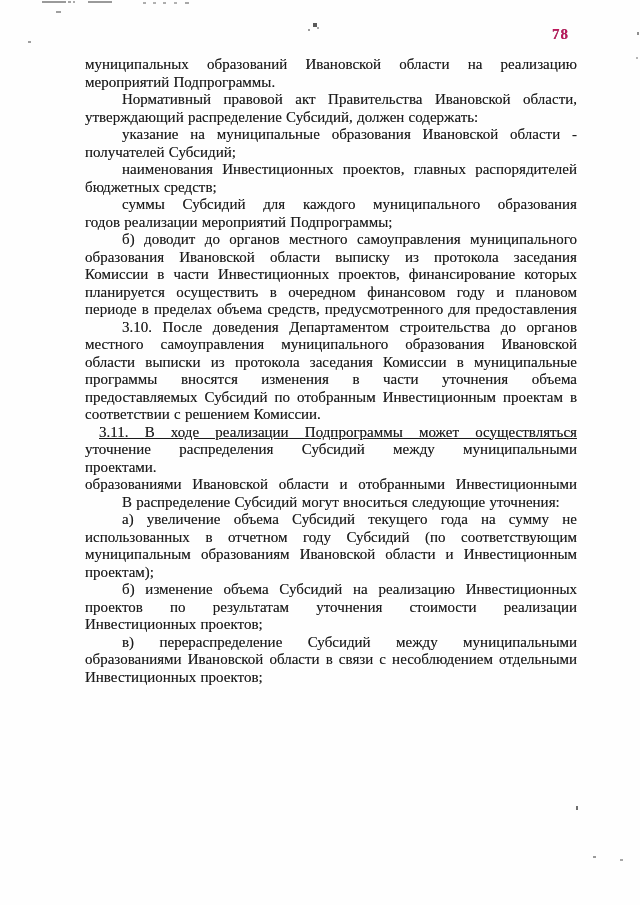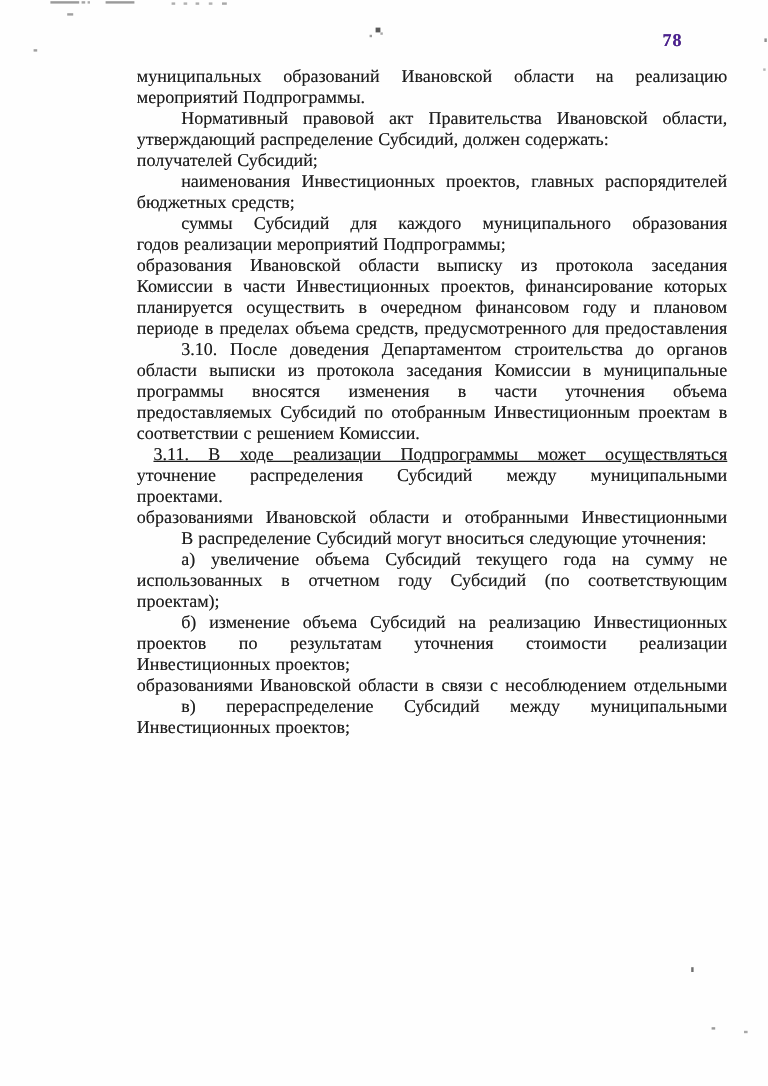--- a/index.html
+++ b/index.html
@@ -14,21 +14,21 @@
     position: absolute; inset: 0;
     background: #fefefe;
   }
   .page-number {
     position: absolute;
     left: 552px; top: 26px;
     width: 26px;
     font-size: 15px;
     font-weight: 700;
     letter-spacing: 1px;
-    color: #4c1d95;
+    color: #be185d;
     text-shadow: 0 0 0.5px rgba(20,20,20,0.6);
   }
   .body-text {
     position: absolute;
     left: 85px; top: 56px;
     width: 492px;
     font-size: 15px;
     line-height: 17.5px;
     color: #1c1c1c;
     text-shadow: 0 0 0.5px rgba(25,25,25,0.55);
@@ -44,75 +44,79 @@
   .line.first.ind-small  { text-indent: 14px; text-decoration: underline; }
   .line.first.ind-none   { text-indent: 0; }
   .artifact { position: absolute; }
 </style>
 </head>
 <body>
 
 <div class="page" style="background: rgb(254, 254, 254);">
   <div class="page-number">78</div>
 
-  <div class="body-text" style="color: rgb(28, 28, 28); margin-left: 29px;">
+  <div class="body-text" style="color: rgb(28, 28, 28);">
       <div class="paragraph">
         <div class="line first ind-none">муниципальных образований Ивановской области на реализацию</div>
         <div class="line last">мероприятий Подпрограммы.</div>
       </div>
       <div class="paragraph">
         <div class="line first ind-normal">Нормативный правовой акт Правительства Ивановской области,</div>
         <div class="line last">утверждающий распределение Субсидий, должен содержать:</div>
       </div>
       <div class="paragraph">
+        <div class="line first ind-normal">указание на муниципальные образования Ивановской области -</div>
         <div class="line last">получателей Субсидий;</div>
       </div>
       <div class="paragraph">
         <div class="line first ind-normal">наименования Инвестиционных проектов, главных распорядителей</div>
         <div class="line last">бюджетных средств;</div>
       </div>
       <div class="paragraph">
         <div class="line first ind-normal">суммы Субсидий для каждого муниципального образования</div>
         <div class="line last">годов реализации мероприятий Подпрограммы;</div>
       </div>
       <div class="paragraph">
+        <div class="line first ind-normal">б) доводит до органов местного самоуправления муниципального</div>
         <div class="line">образования Ивановской области выписку из протокола заседания</div>
         <div class="line">Комиссии в части Инвестиционных проектов, финансирование которых</div>
         <div class="line">планируется осуществить в очередном финансовом году и плановом</div>
         <div class="line">периоде в пределах объема средств, предусмотренного для предоставления</div>
       </div>
       <div class="paragraph">
         <div class="line first ind-normal">3.10. После доведения Департаментом строительства до органов</div>
+        <div class="line">местного самоуправления муниципального образования Ивановской</div>
         <div class="line">области выписки из протокола заседания Комиссии в муниципальные</div>
         <div class="line">программы вносятся изменения в части уточнения объема</div>
         <div class="line">предоставляемых Субсидий по отобранным Инвестиционным проектам в</div>
         <div class="line last">соответствии с решением Комиссии.</div>
       </div>
       <div class="paragraph">
         <div class="line first ind-small">3.11. В ходе реализации Подпрограммы может осуществляться</div>
         <div class="line">уточнение распределения Субсидий между муниципальными</div>
         <div class="line last">проектами.</div>
         <div class="line">образованиями Ивановской области и отобранными Инвестиционными</div>
       </div>
       <div class="paragraph">
         <div class="line first ind-normal last">В распределение Субсидий могут вноситься следующие уточнения:</div>
       </div>
       <div class="paragraph">
         <div class="line first ind-normal">а) увеличение объема Субсидий текущего года на сумму не</div>
         <div class="line">использованных в отчетном году Субсидий (по соответствующим</div>
+        <div class="line">муниципальным образованиям Ивановской области и Инвестиционным</div>
         <div class="line last">проектам);</div>
       </div>
       <div class="paragraph">
         <div class="line first ind-normal">б) изменение объема Субсидий на реализацию Инвестиционных</div>
         <div class="line">проектов по результатам уточнения стоимости реализации</div>
         <div class="line last">Инвестиционных проектов;</div>
       </div>
       <div class="paragraph">
+        <div class="line first ind-normal">в) перераспределение Субсидий между муниципальными</div>
         <div class="line">образованиями Ивановской области в связи с несоблюдением отдельными</div>
-        <div class="line first ind-normal">в) перераспределение Субсидий между муниципальными</div>
       </div>
       <div class="paragraph">
         <div class="line last">Инвестиционных проектов;</div>
       </div>
     </div>
 
   <div id="artifacts-layer">
       <div class="artifact" style="left: 42px; top: 1px; width: 24px; height: 2px; background: rgb(154, 154, 154);"></div>
       <div class="artifact" style="left: 68px; top: 1px; width: 3px; height: 2px; background: rgb(165, 165, 165);"></div>
       <div class="artifact" style="left: 73px; top: 1px; width: 2px; height: 2px; background: rgb(171, 171, 171);"></div>

